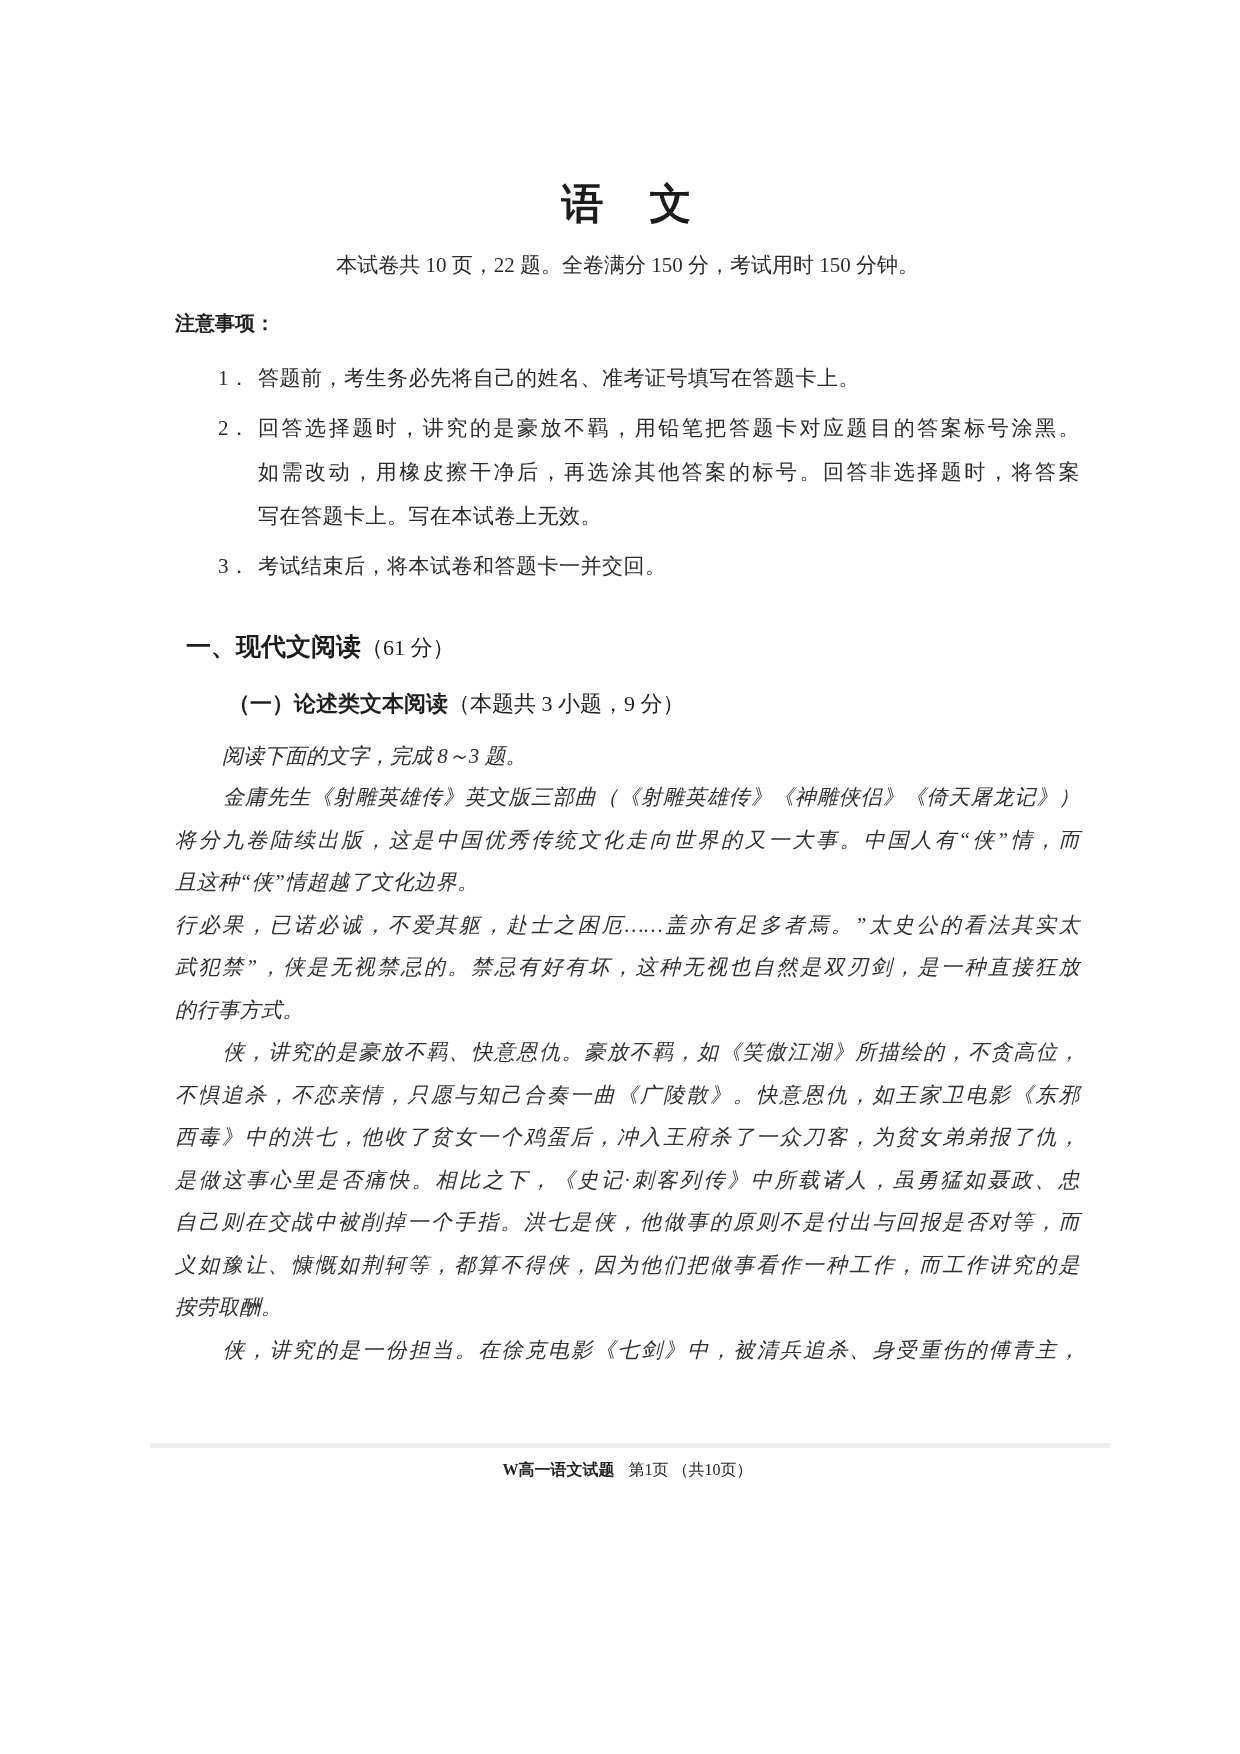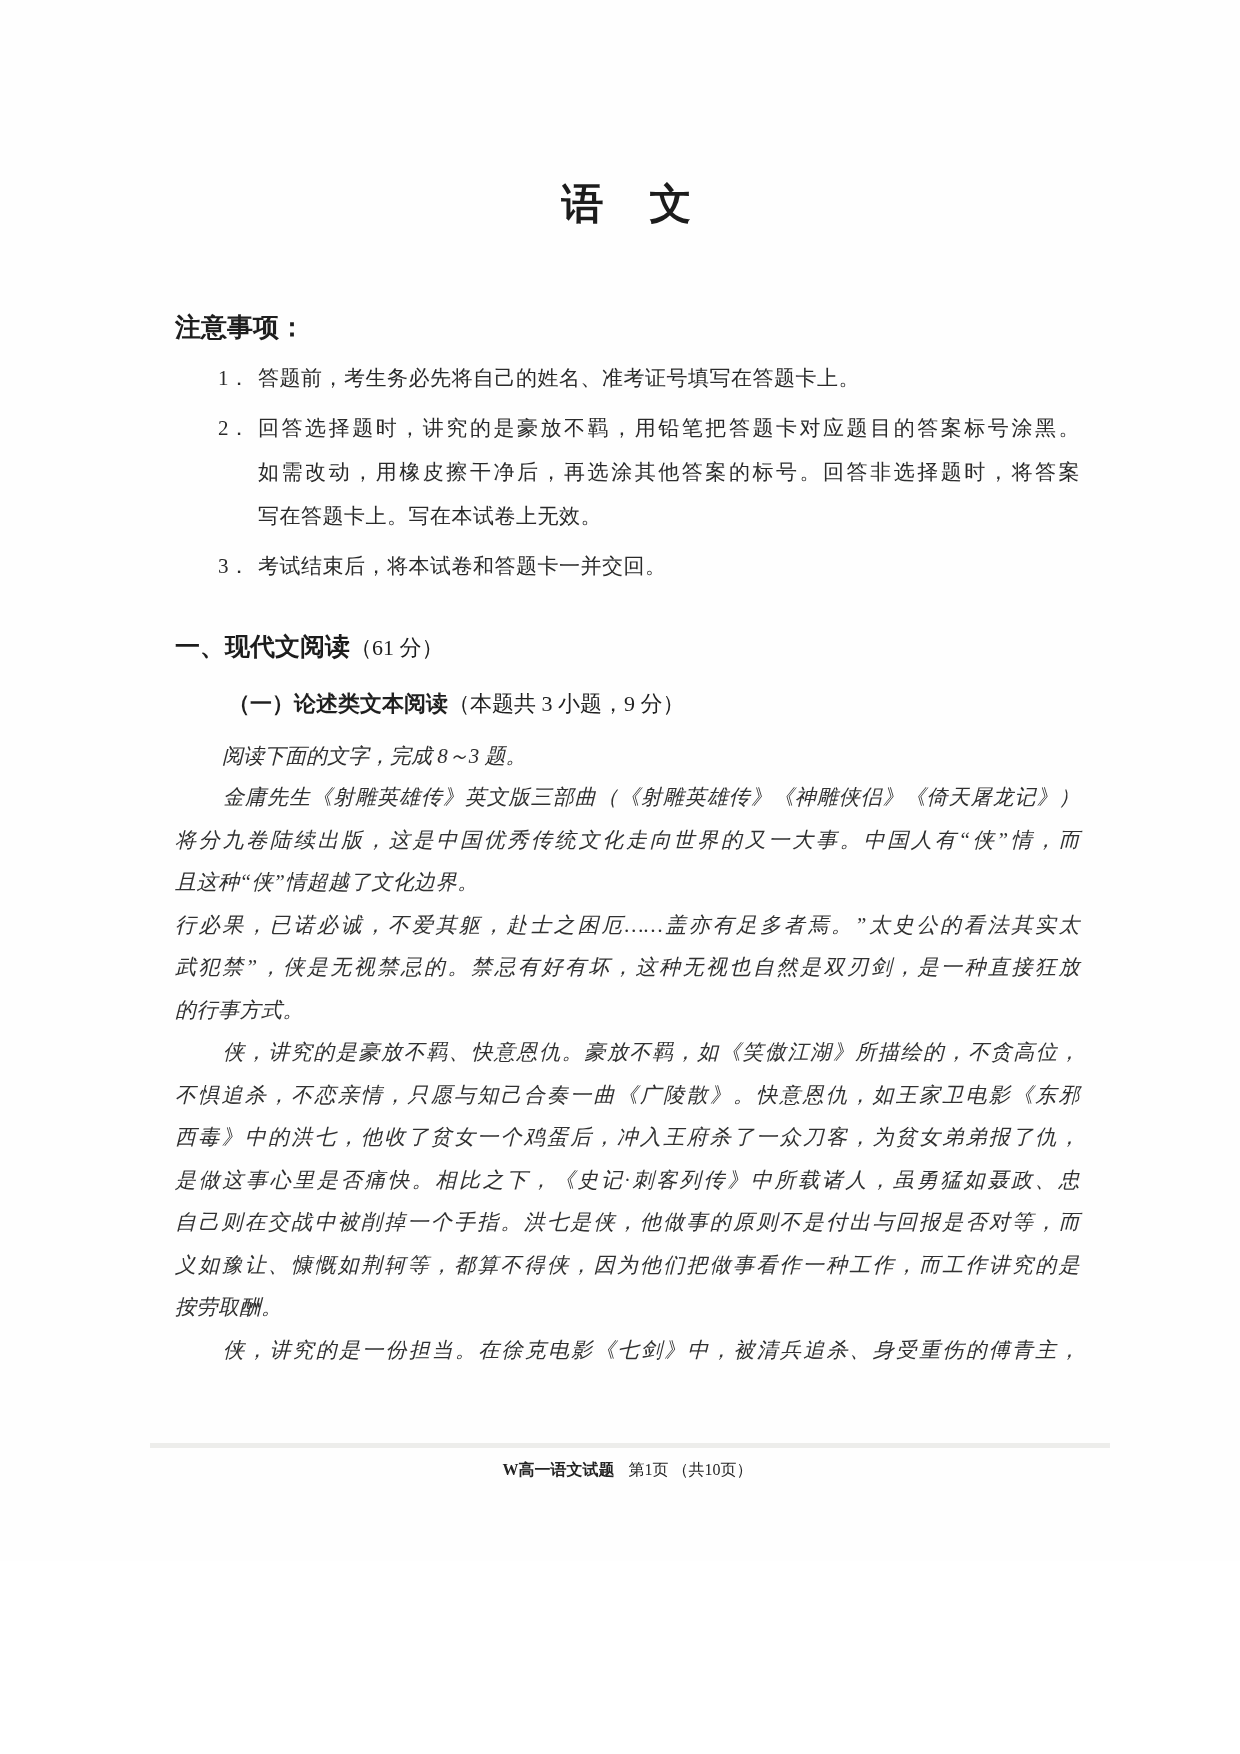--- a/index.html
+++ b/index.html
@@ -42,21 +42,21 @@
     left: 175px;
     width: 905px;
     text-align: center;
     font-size: 21px;
     color: #2a2a2a;
   }
   .notice-heading {
     position: absolute;
     top: 310px;
     left: 175px;
-    font-size: 26px;
+    font-size: 20px;
     font-weight: bold;
     color: #1e1e1e;
   }
   .notice-list {
     position: absolute;
     top: 356px;
     left: 175px;
     width: 905px;
   }
   .notice-item {
@@ -89,21 +89,21 @@
     text-align: justify;
     text-align-last: justify;
   }
   .section-heading {
     position: absolute;
     top: 630px;
     left: 175px;
     font-size: 25px;
     color: #1c1c1c;
   }
-  .section-heading .h-label { font-weight: bold; }
+  .section-heading .h-label { font-weight: bold; margin-left: 11px; }
   .section-heading .h-score { font-weight: normal; font-size: 22px; }
   .subsection-heading {
     position: absolute;
     top: 689px;
     left: 228px;
     font-size: 22px;
     color: #1f1f1f;
   }
   .subsection-heading .h-label { font-weight: bold; }
   .subsection-heading .h-score { font-weight: normal; }
@@ -163,20 +163,21 @@
 </style>
 </head>
 <body>
 
 <div class="sheet">
 
   <div class="scan-streak"></div>
 
   <div class="doc-title">语　文</div>
 
+  <div class="doc-subtitle">本试卷共 10 页，22 题。全卷满分 150 分，考试用时 150 分钟。</div>
 
   <div class="notice-heading">注意事项：</div>
 
   <div class="notice-list">
       <div class="notice-item">
         <span class="notice-num">1．</span>
         <div class="notice-lines">
           <div class="notice-line">答题前，考生务必先将自己的姓名、准考证号填写在答题卡上。</div>
         </div>
       </div>

